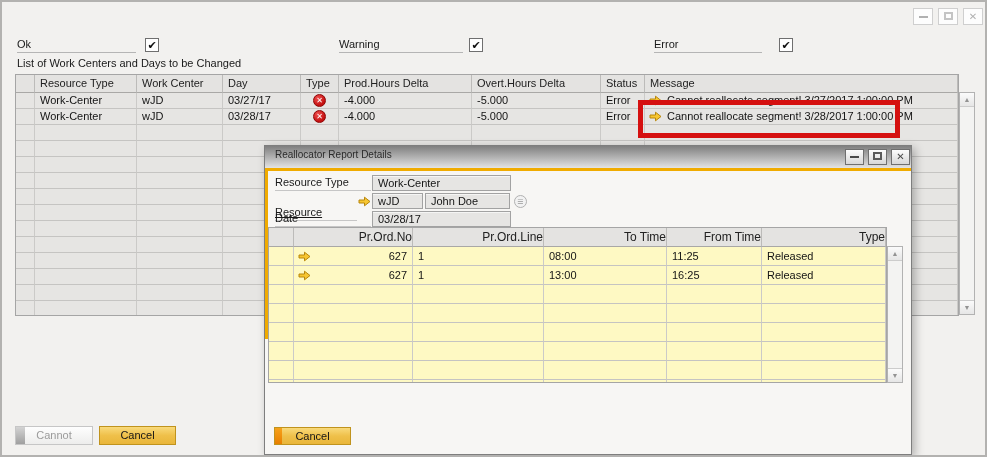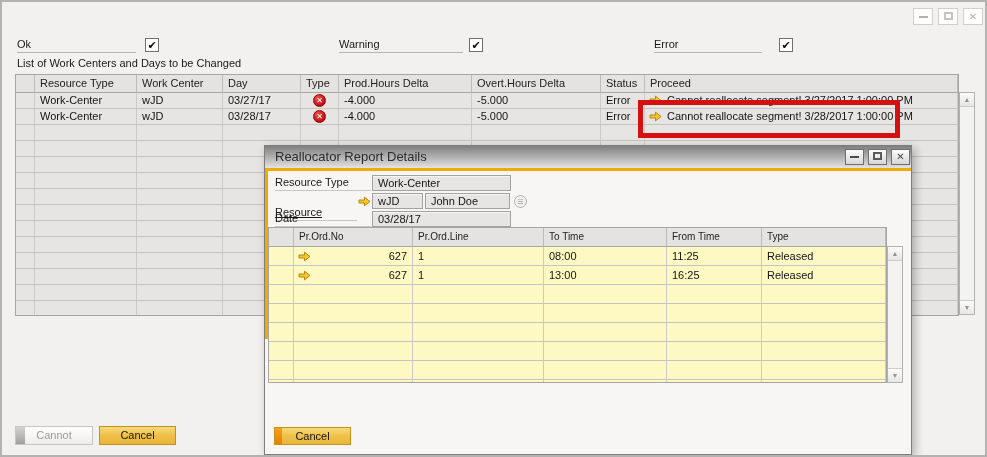--- a/index.html
+++ b/index.html
@@ -44,37 +44,37 @@
   .btn .lstripe { position:absolute; left:0; top:0; bottom:0; width:9px; }
   .stripe-gray { background:linear-gradient(180deg,#d3d3d3,#9f9f9f); }
   .stripe-orange { background:linear-gradient(180deg,#f6a21a,#e87f00); }
 
   
   #highlight-rect { position:absolute; left:636px; top:98px; width:262px; height:38px; border:5px solid #d51010; z-index:5; }
 
   
   #details { position:absolute; left:262px; top:143px; width:648px; height:310px; background:#f7f6f4; border:1px solid #7e7e7e; box-shadow:3px 3px 9px rgba(0,0,0,0.28); z-index:10; }
   #details .dtitlebar { position:absolute; left:0; top:0; width:100%; height:22px; background:linear-gradient(180deg,#7f7f7f,#b6b6b6 55%,#e3e3e3); }
-  #details .dtitle { position:absolute; left:10px; top:3px; font-size:13px; color:#2b2b2b; }
+  #details .dtitle { position:absolute; left:10px; top:3px; font-size:10px; color:#2b2b2b; }
   .dwinbtn { position:absolute; top:3px; width:19px; height:16px; border:1px solid #6f6f6f; background:linear-gradient(180deg,#fcfcfc,#d7d7d7); color:#4a4a4a; font-size:10px; font-weight:bold; text-align:center; line-height:14px; cursor:default; }
   .dwinbtn .bar { display:inline-block; width:9px; height:2px; background:#4a4a4a; margin-bottom:2px; }
   .dwinbtn .box { display:inline-block; width:9px; height:8px; border:2px solid #5a5a5a; margin-top:2px; }
   #btn-min-det { left:580px; } #btn-max-det { left:603px; } #btn-close-det { left:626px; }
   .gold-bar { position:absolute; left:0; top:22px; width:100%; height:3px; background:#f0ab00; }
   .gold-left { position:absolute; left:0; top:25px; width:3px; height:168px; background:#f0ab00; }
 
   .fld-label { position:absolute; left:10px; height:15px; font-size:11px; color:#191919; border-bottom:1px solid #c6c6c6; }
   .fld-box { position:absolute; height:16px; background:#e6e5e3; border:1px solid #a2a2a2; box-shadow:inset 0 1px 0 rgba(255,255,255,.6); font-size:11px; color:#141414; line-height:14px; padding-left:5px; white-space:nowrap; overflow:hidden; }
   .cfl-circle { position:absolute; width:13px; height:13px; border-radius:50%; border:1px solid #b1b1b1; background:#f2f2f2; color:#9a9a9a; font-size:7px; line-height:11px; text-align:center; }
 
   
   #det-table { position:absolute; left:3px; top:81px; width:619px; height:156px; border:1px solid #a5a5a5; background:#e6e5e3; overflow:hidden; }
   .drow, .dhead { display:grid; grid-template-columns:25px 119px 131px 123px 95px minmax(0,1fr); }
   .dhead { height:19px; }
-  .dhead > div { background:#e4e3e1; border-right:1px solid #bcbbb9; border-bottom:1px solid #a9a8a6; font-size:10px; color:#222; padding-left:5px; line-height:18px; white-space:nowrap; overflow:hidden; }
+  .dhead > div { background:#e4e3e1; border-right:1px solid #bcbbb9; border-bottom:1px solid #a9a8a6; font-size:12px; color:#222; padding-left:5px; line-height:18px; white-space:nowrap; overflow:hidden;text-align:right; }
   .drow { height:19px; }
   .drow > div { background:#fef9c3; border-right:1px solid #cbcac8; border-bottom:1px solid #c5c4c2; font-size:11px; color:#141414; line-height:18px; white-space:nowrap; overflow:hidden; padding-left:5px; }
   .cell-arrownum { display:flex; align-items:center; padding-left:4px !important; }
   .cell-arrownum .v { margin-left:auto; padding-right:5px; }
 
   .larrow { flex:0 0 auto; display:inline-block; }
 </style>
 </head>
 <body>
 
@@ -96,21 +96,21 @@
   <div id="main-table">
     <div class="mhead">
       <div></div>
       <div>Resource Type</div>
       <div>Work Center</div>
       <div>Day</div>
       <div>Type</div>
       <div>Prod.Hours Delta</div>
       <div>Overt.Hours Delta</div>
       <div>Status</div>
-      <div>Proceed</div>
+      <div>Message</div>
     </div>
 
     <div class="mrow">
       <div></div>
       <div>Work-Center</div>
       <div>wJD</div>
       <div>03/27/17</div>
       <div class="cell-icon">
           <span class="err-icon">✕</span>
         </div>

